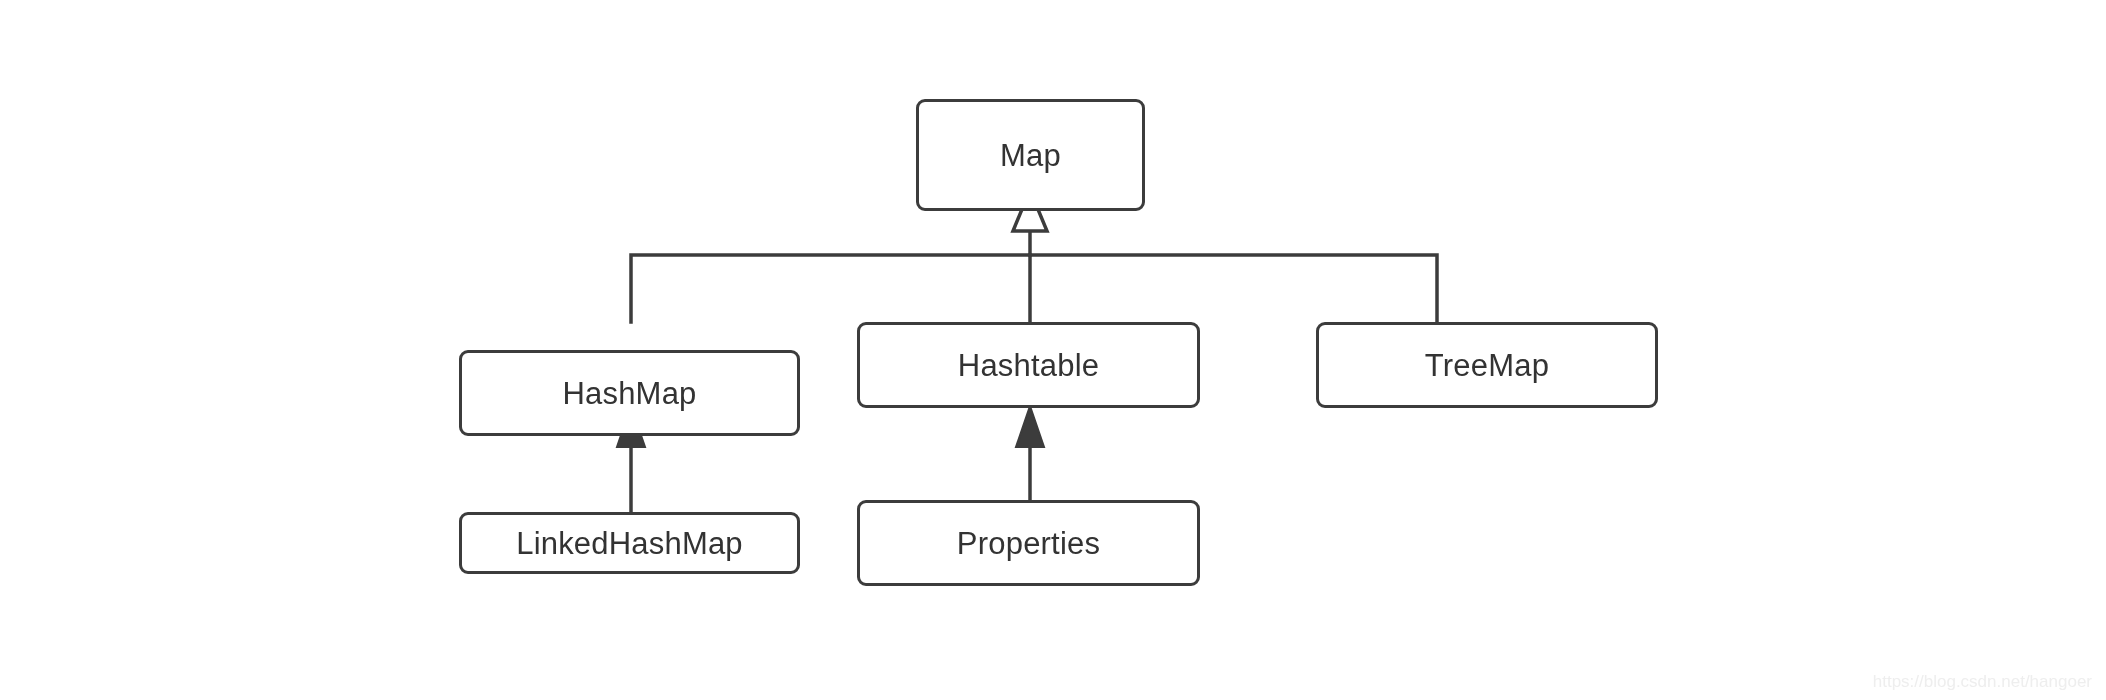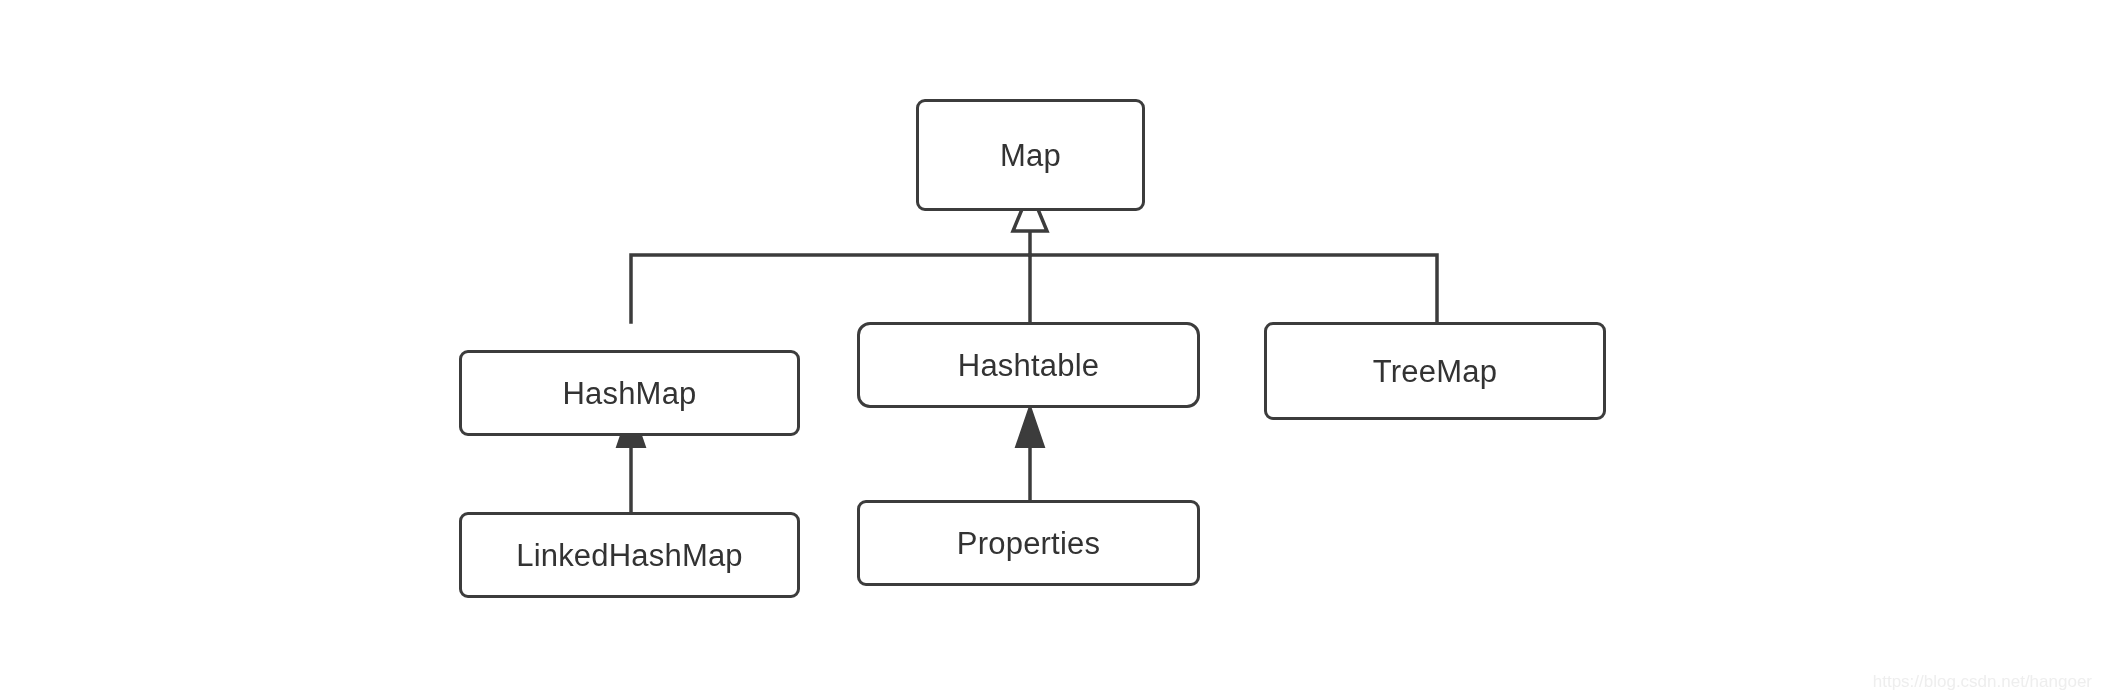--- a/index.html
+++ b/index.html
@@ -75,29 +75,29 @@
   </svg>
 
   <div class="node-box" id="node-map" style="left: 916px; top: 99px; width: 229px; height: 112px; border-color: rgb(60, 60, 60);">
     <span class="node-label" style="color: rgb(51, 51, 51);">Map</span>
   </div>
 
   <div class="node-box" id="node-hashmap" style="left: 459px; top: 322px; width: 341px; height: 86px; border-color: rgb(60, 60, 60); margin-top: 28px;">
     <span class="node-label" style="color: rgb(51, 51, 51);">HashMap</span>
   </div>
 
-  <div class="node-box" id="node-hashtable" style="left: 857px; top: 322px; width: 343px; height: 86px; border-color: rgb(60, 60, 60); border-radius: 13px;">
+  <div class="node-box" id="node-hashtable" style="left: 857px; top: 322px; width: 343px; height: 86px; border-color: rgb(60, 60, 60);">
     <span class="node-label" style="color: rgb(51, 51, 51);">Hashtable</span>
   </div>
 
-  <div class="node-box" id="node-treemap" style="left: 1264px; top: 322px; width: 342px; height: 98px; border-color: rgb(60, 60, 60);">
+  <div class="node-box" id="node-treemap" style="left: 1316px; top: 322px; width: 342px; height: 86px; border-color: rgb(60, 60, 60);">
     <span class="node-label" style="color: rgb(51, 51, 51);">TreeMap</span>
   </div>
 
-  <div class="node-box" id="node-linkedhashmap" style="left: 459px; top: 512px; width: 341px; height: 86px; border-color: rgb(60, 60, 60); align-items: center;">
+  <div class="node-box" id="node-linkedhashmap" style="left: 459px; top: 512px; width: 341px; height: 62px; border-color: rgb(60, 60, 60); align-items: center;">
     <span class="node-label" style="color: rgb(51, 51, 51);">LinkedHashMap</span>
   </div>
 
   <div class="node-box" id="node-properties" style="left: 857px; top: 500px; width: 343px; height: 86px; border-color: rgb(60, 60, 60);">
     <span class="node-label" style="color: rgb(51, 51, 51);">Properties</span>
   </div>
 
   <div id="watermark">https://blog.csdn.net/hangoer</div>
 
 </div>

